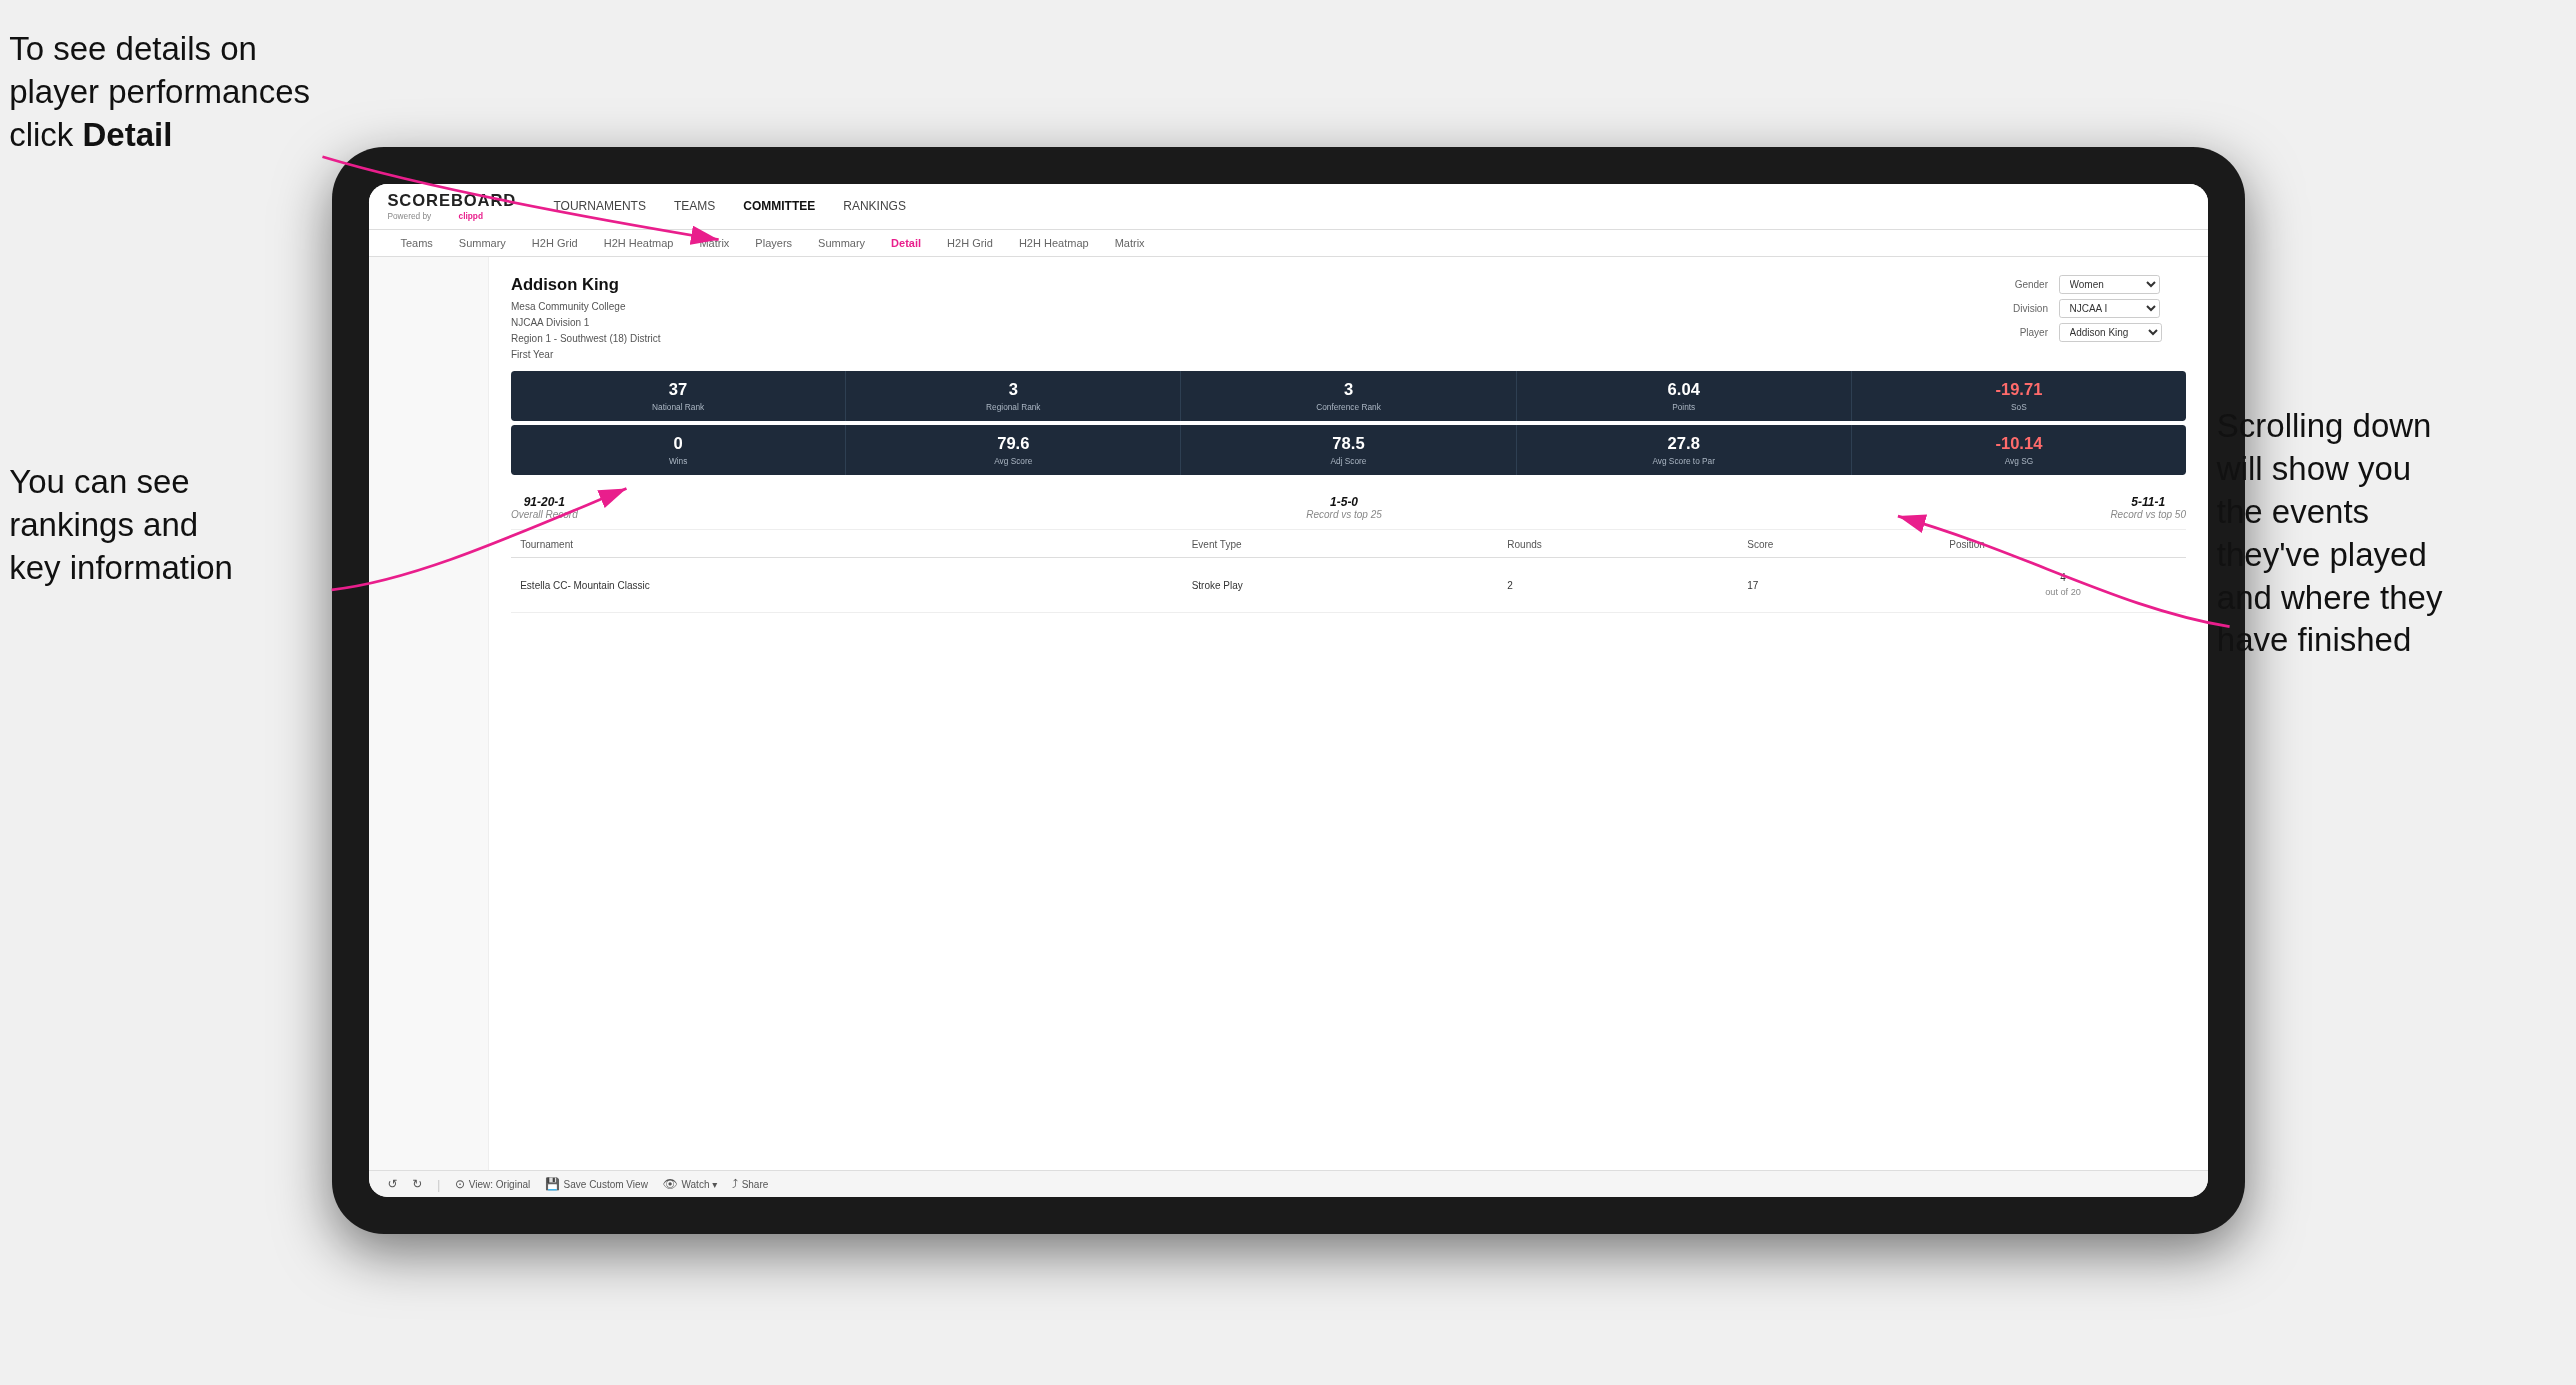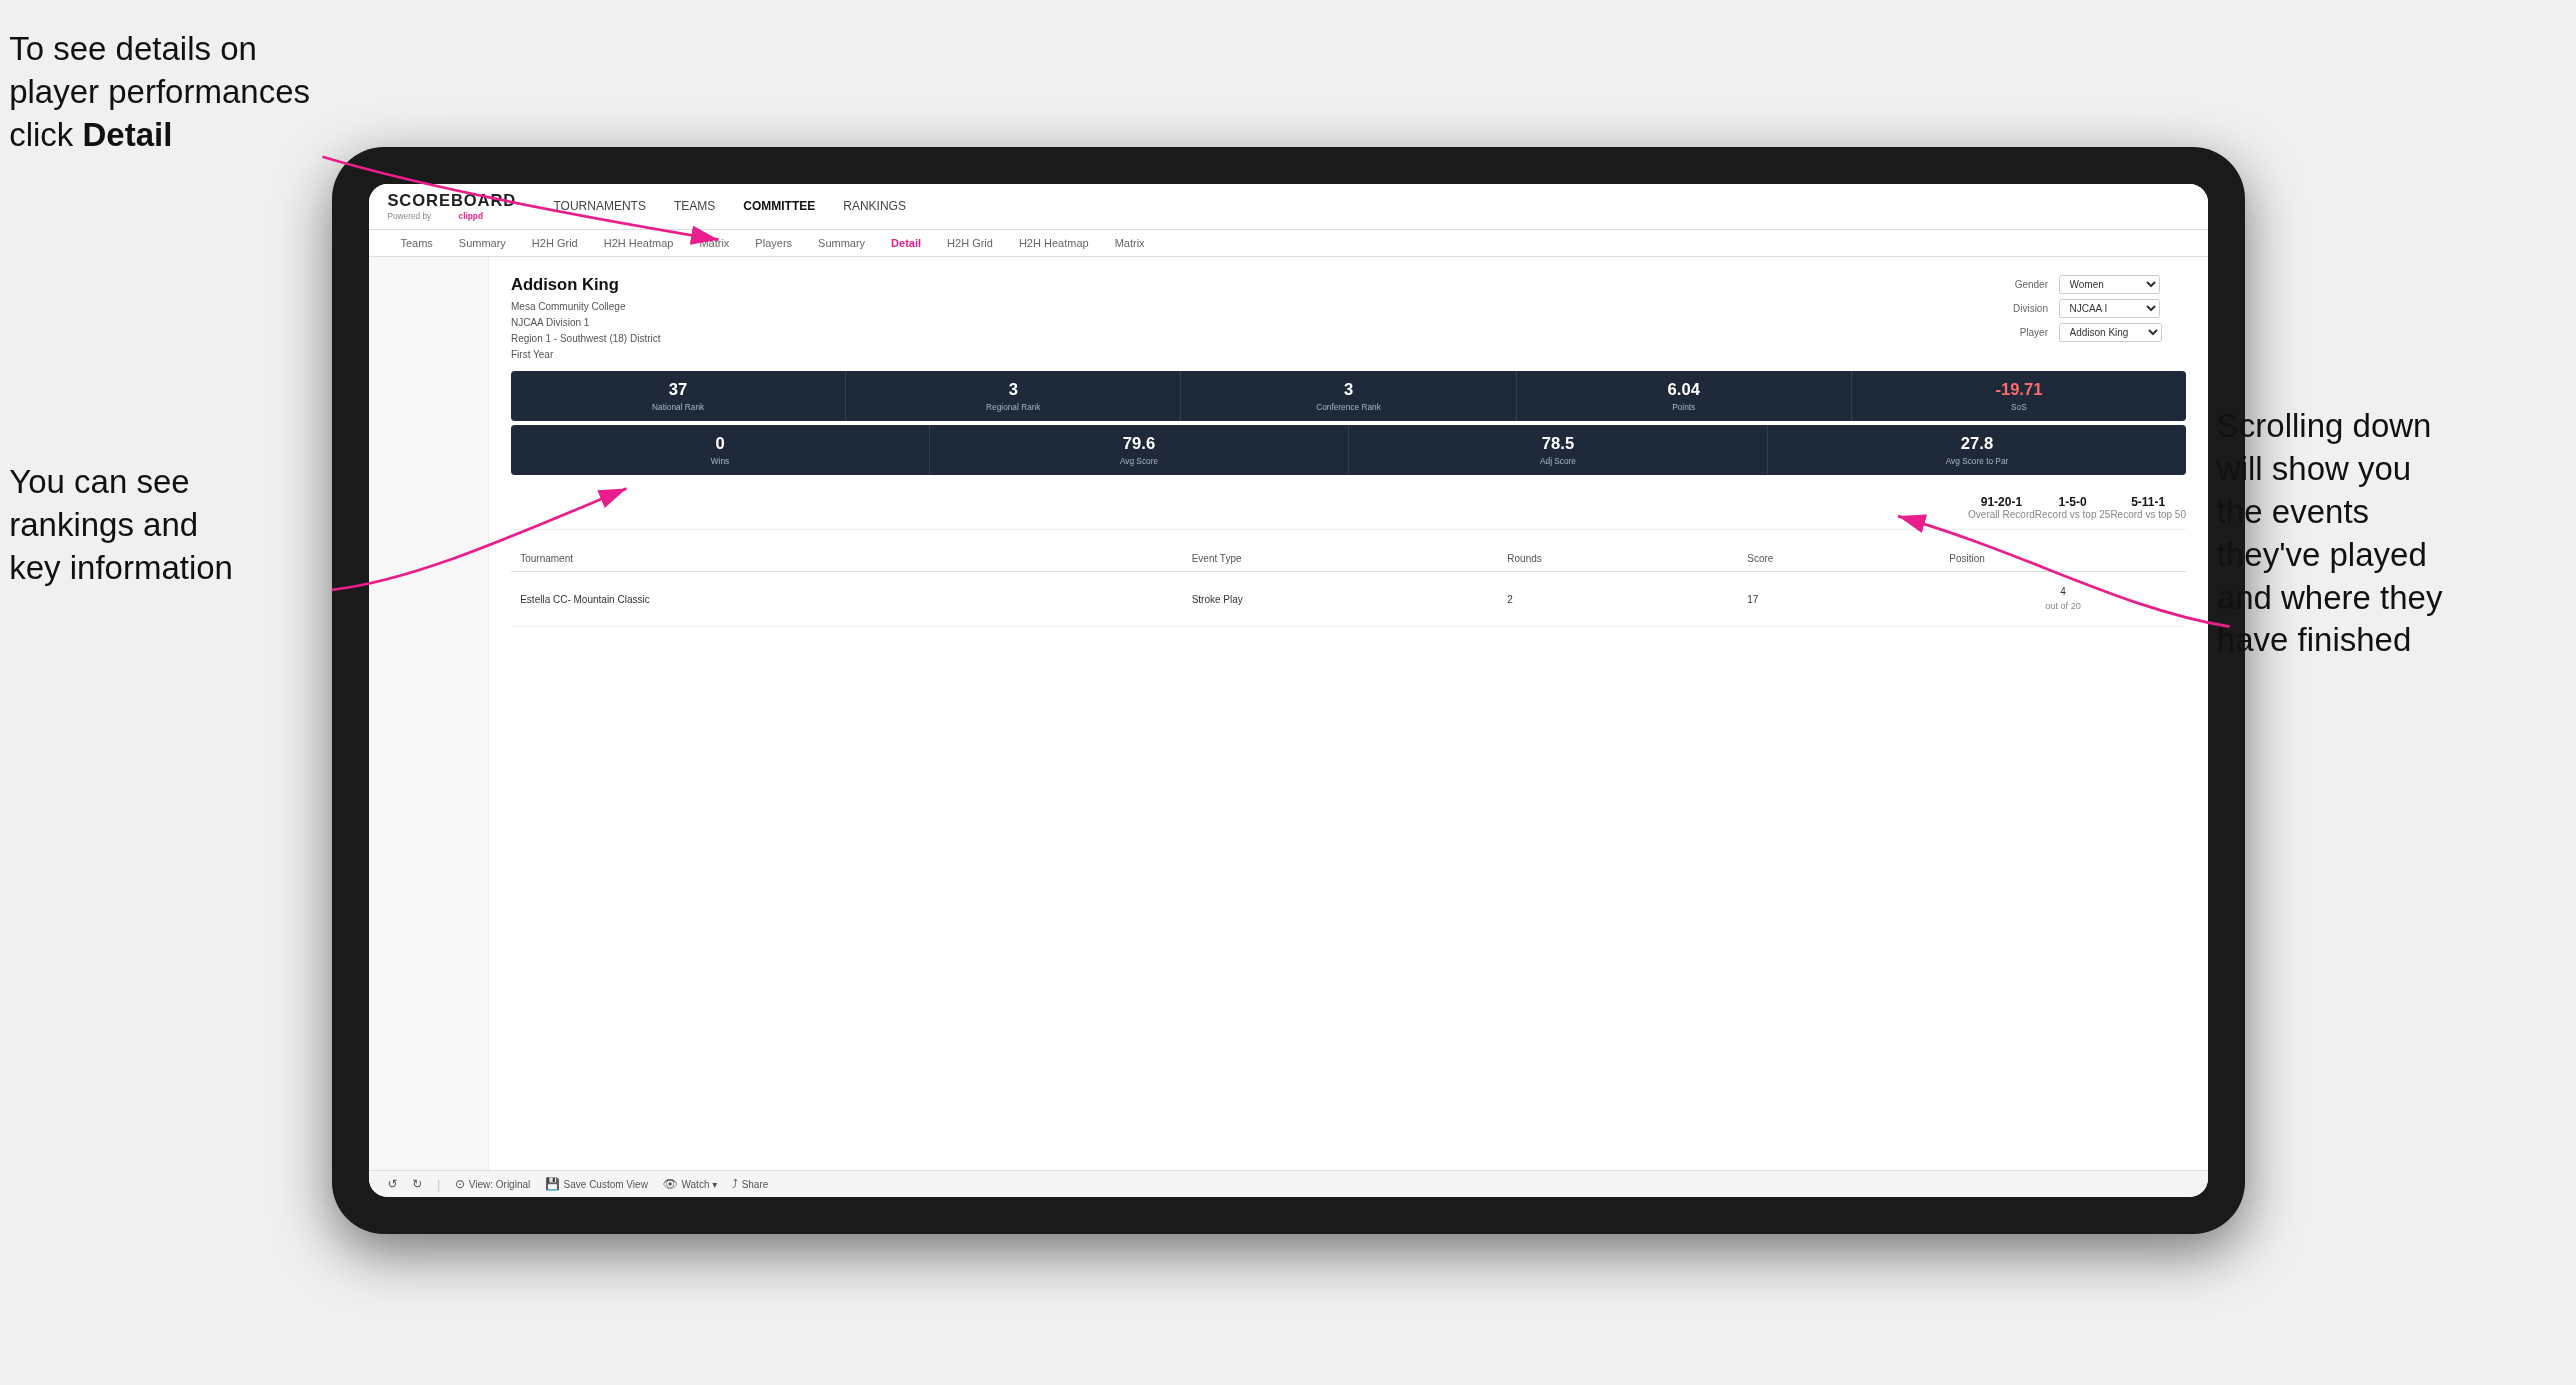--- a/index.html
+++ b/index.html
@@ -235,24 +235,25 @@
       font-size: 8.3px;
       color: #aab5c2;
       display: block;
       margin-top: 1.8px;
     }
     .stat-value.negative { color: #ff6b6b; }
 
     
     .records-row {
       display: flex;
-      justify-content: flex-end;
+      justify-content: space-between;
       padding: 9.2px 0;
       border-bottom: 0.9px solid #eee;
-      margin-bottom: 15px;
+      margin-bottom: 1px;
+      font-style: italic;
     }
     .record-item {
       text-align: center;
     }
     .record-value {
       font-size: 12px;
       font-weight: bold;
       color: #111;
       display: block;
     }
@@ -427,20 +428,24 @@
             <span class="stat-value">79.6</span>
             <span class="stat-label">Avg Score</span>
           </div>
           <div class="stat-cell">
             <span class="stat-value">78.5</span>
             <span class="stat-label">Adj Score</span>
           </div>
           <div class="stat-cell">
             <span class="stat-value">27.8</span>
             <span class="stat-label">Avg Score to Par</span>
+          </div>
+          <div class="stat-cell">
+            <span class="stat-value negative">-10.14</span>
+            <span class="stat-label">Avg SG</span>
           </div>
         </div>
 
         <div class="records-row">
           <div class="record-item">
             <span class="record-value">91-20-1</span>
             <span class="record-label">Overall Record</span>
           </div>
           <div class="record-item">
             <span class="record-value">1-5-0</span>

